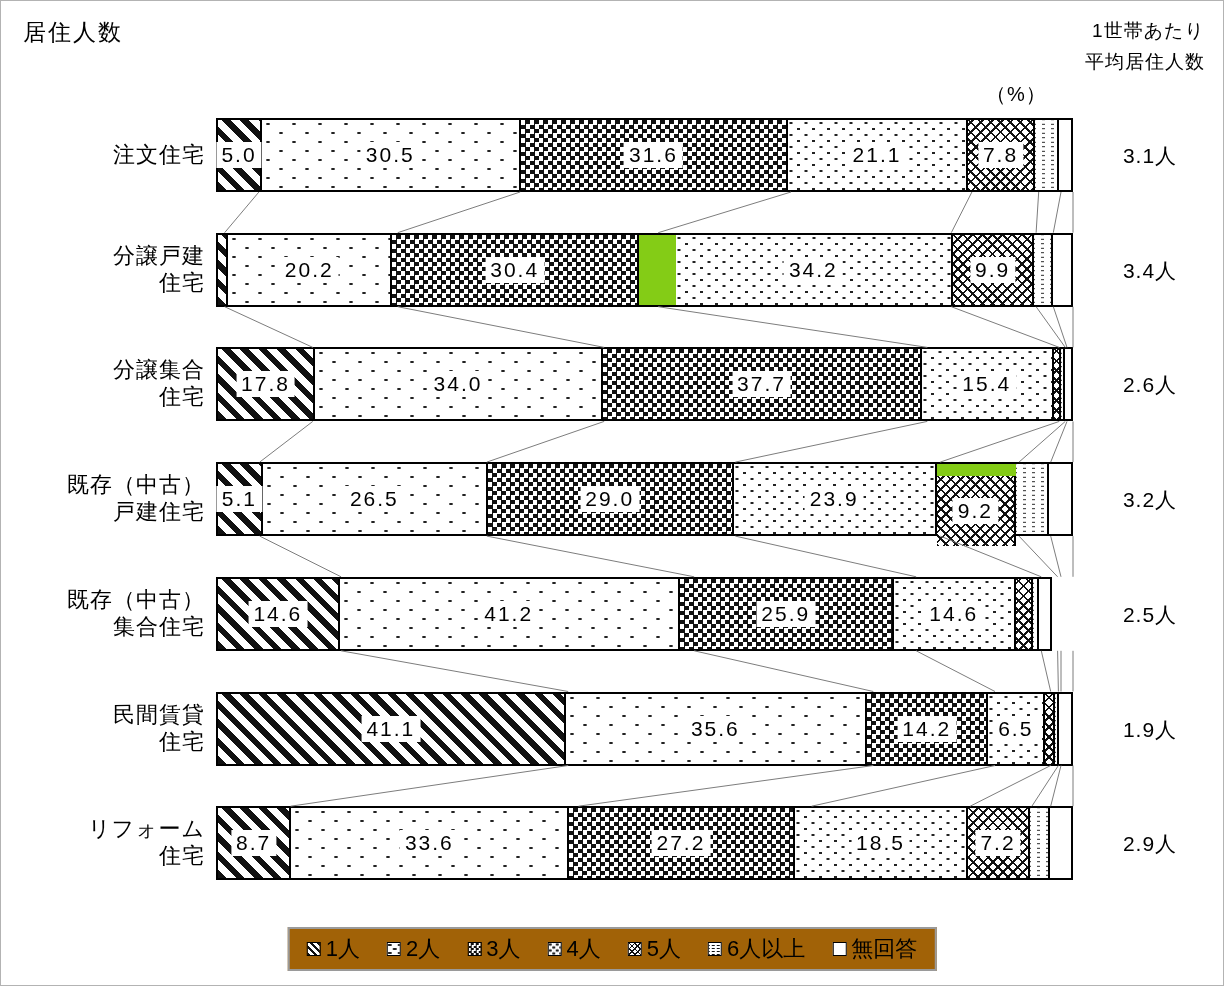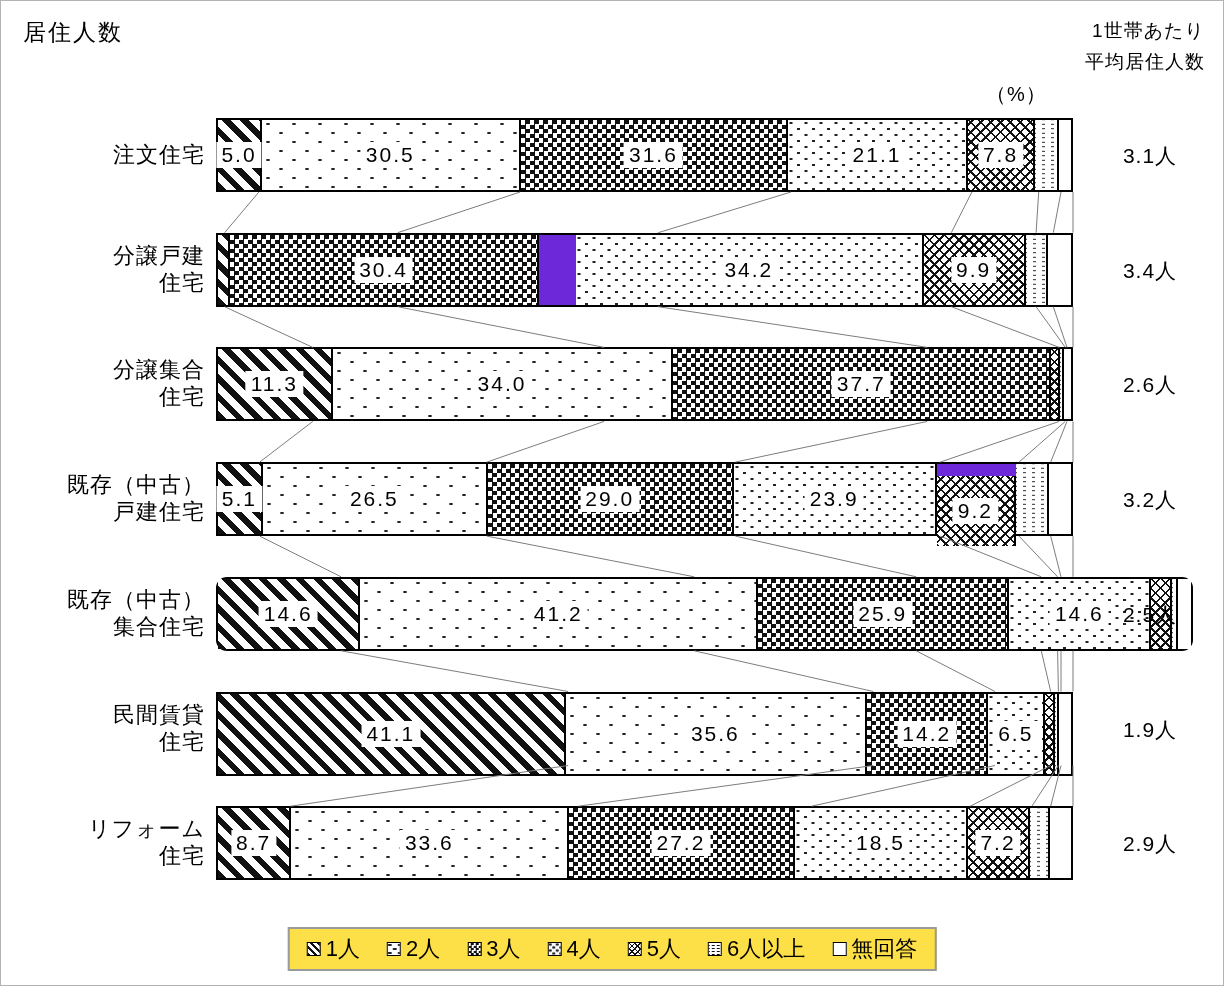--- a/index.html
+++ b/index.html
@@ -5,32 +5,32 @@
   html,body{margin:0;padding:0;background:#fff;}
   .figure{
     position:relative;width:1222px;height:984px;border:1px solid #b3b3b3;
     background:#fff;overflow:hidden;
     font-family:"Liberation Sans","DejaVu Sans",sans-serif;color:#000;
   }
   .title{position:absolute;left:22px;top:16px;font-size:23px;letter-spacing:2px;}
   .right-header{position:absolute;right:18px;top:14px;text-align:right;font-size:19px;line-height:31px;letter-spacing:1px;}
   .pct-label{position:absolute;left:985px;top:80px;font-size:20px;letter-spacing:1px;}
   .rowlabel{position:absolute;width:196px;left:8px;text-align:right;font-size:22px;line-height:27px;letter-spacing:1px;}
-  .bar{position:absolute;display:flex;border:2px solid #000;background:#6d28d9;box-sizing:border-box;}
+  .bar{position:absolute;display:flex;border:2px solid #000;background:#84cc16;box-sizing:border-box;}
   .seg{position:relative;border-right:2px solid #000;box-sizing:border-box;height:100%;}
   .seg:last-child{border-right:none;}
   .vlabel{
     position:absolute;top:50%;left:50%;transform:translate(-50%,-50%);
     background:#fff;padding:1px 5px;font-size:21px;letter-spacing:2px;white-space:nowrap;z-index:2;
   }
   .avgval{position:absolute;left:1093px;width:112px;text-align:center;font-size:21px;letter-spacing:1px;}
   .legend{
     position:absolute;top:926px;left:50%;transform:translateX(-50%);
     display:flex;align-items:center;gap:27px;border:2px solid #9a9a9a;
-    padding:5px 17px;font-size:22px;white-space:nowrap;background:#fde047;
+    padding:5px 17px;font-size:22px;white-space:nowrap;background:#a16207;
   }
   .legend-item{display:flex;align-items:center;gap:5px;}
   .marker{width:14px;height:14px;border:1.5px solid #000;box-sizing:border-box;flex:none;}
   #connectors{position:absolute;left:0;top:0;pointer-events:none;z-index:1;}
 
   
   .pat-1{background:repeating-linear-gradient(45deg,#111 0 6px,#fff 6px 13px);}
   .pat-2{background-color:#fff;
     background-image:radial-gradient(#222 1.6px,transparent 1.8px),radial-gradient(#222 1.6px,transparent 1.8px);
     background-size:26px 18px;background-position:6px 4px,19px 13px;}
@@ -134,46 +134,52 @@
         <div class="seg pat-6" style="flex: 2.6 0 0px;"></div>
         <div class="seg pat-7" style="flex: 1.4 0 0px;"></div>
       </div>
       <div class="avgval" style="top: 141px;">3.1人</div>
       <div class="rowlabel" style="top: 241px;">
         <div>分譲戸建</div>
         <div>住宅</div>
       </div>
       <div class="bar" style="left: 215px; top: 232px; width: 857px; height: 74px;">
         <div class="seg pat-1" style="flex: 1 0 0px;"></div>
+        <div class="seg pat-2" style="flex: 20.2 0 0px;">
+          <span class="vlabel">20.2</span>
+        </div>
         <div class="seg pat-3" style="flex: 30.4 0 0px;">
           <span class="vlabel">30.4</span>
         </div>
         <div class="seg pat-4" style="flex: 34.2 0 0px; margin-left: 37px;">
           <span class="vlabel">34.2</span>
         </div>
         <div class="seg pat-5" style="flex: 9.9 0 0px;">
           <span class="vlabel">9.9</span>
         </div>
         <div class="seg pat-6" style="flex: 2 0 0px;"></div>
         <div class="seg pat-7" style="flex: 2.3 0 0px;"></div>
       </div>
       <div class="avgval" style="top: 256px;">3.4人</div>
       <div class="rowlabel" style="top: 355px;">
         <div>分譲集合</div>
         <div>住宅</div>
       </div>
       <div class="bar" style="left: 215px; top: 346px; width: 857px; height: 74px;">
         <div class="seg pat-1" style="flex: 11.3 0 0px;">
-          <span class="vlabel">11.3</span>
+          <span class="vlabel">17.8</span>
         </div>
         <div class="seg pat-2" style="flex: 34 0 0px;">
           <span class="vlabel">34.0</span>
         </div>
         <div class="seg pat-3" style="flex: 37.7 0 0px;">
           <span class="vlabel">37.7</span>
+        </div>
+        <div class="seg pat-4" style="flex: 15.4 0 0px;">
+          <span class="vlabel">15.4</span>
         </div>
         <div class="seg pat-5" style="flex: 0.7 0 0px;"></div>
         <div class="seg pat-6" style="flex: 0.2 0 0px;"></div>
         <div class="seg pat-7" style="flex: 0.7 0 0px;"></div>
       </div>
       <div class="avgval" style="top: 370px;">2.6人</div>
       <div class="rowlabel" style="top: 470px;">
         <div>既存（中古）</div>
         <div>戸建住宅</div>
       </div>
@@ -194,21 +200,21 @@
           <span class="vlabel">9.2</span>
         </div>
         <div class="seg pat-6" style="flex: 3.7 0 0px;"></div>
         <div class="seg pat-7" style="flex: 2.6 0 0px;"></div>
       </div>
       <div class="avgval" style="top: 485px;">3.2人</div>
       <div class="rowlabel" style="top: 585px;">
         <div>既存（中古）</div>
         <div>集合住宅</div>
       </div>
-      <div class="bar" style="left: 215px; top: 576px; width: 977px; height: 74px; border-radius: 11px;">
+      <div class="bar" style="left: 215px; top: 576px; width: 836px; height: 74px;">
         <div class="seg pat-1" style="flex: 14.6 0 0px;">
           <span class="vlabel">14.6</span>
         </div>
         <div class="seg pat-2" style="flex: 41.2 0 0px;">
           <span class="vlabel">41.2</span>
         </div>
         <div class="seg pat-3" style="flex: 25.9 0 0px;">
           <span class="vlabel">25.9</span>
         </div>
         <div class="seg pat-4" style="flex: 14.6 0 0px;">
@@ -216,21 +222,21 @@
         </div>
         <div class="seg pat-5" style="flex: 1.9 0 0px;"></div>
         <div class="seg pat-6" style="flex: 0.4 0 0px;"></div>
         <div class="seg pat-7" style="flex: 1.4 0 0px;"></div>
       </div>
       <div class="avgval" style="top: 600px;">2.5人</div>
       <div class="rowlabel" style="top: 700px;">
         <div>民間賃貸</div>
         <div>住宅</div>
       </div>
-      <div class="bar" style="left: 215px; top: 691px; width: 857px; height: 84px;">
+      <div class="bar" style="left: 215px; top: 691px; width: 857px; height: 74px;">
         <div class="seg pat-1" style="flex: 41.1 0 0px;">
           <span class="vlabel">41.1</span>
         </div>
         <div class="seg pat-2" style="flex: 35.6 0 0px;">
           <span class="vlabel">35.6</span>
         </div>
         <div class="seg pat-3" style="flex: 14.2 0 0px;">
           <span class="vlabel">14.2</span>
         </div>
         <div class="seg pat-4" style="flex: 6.5 0 0px;">

